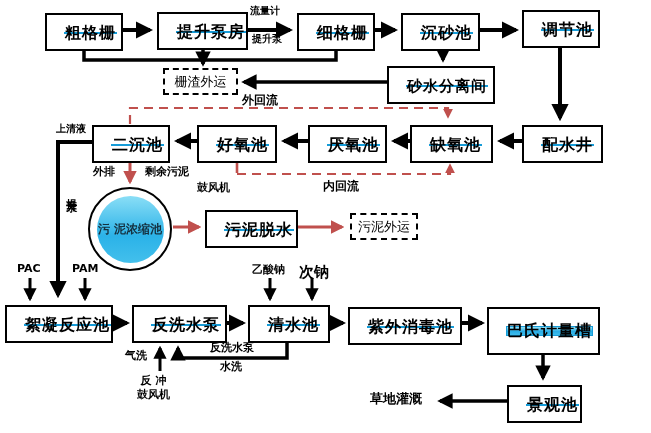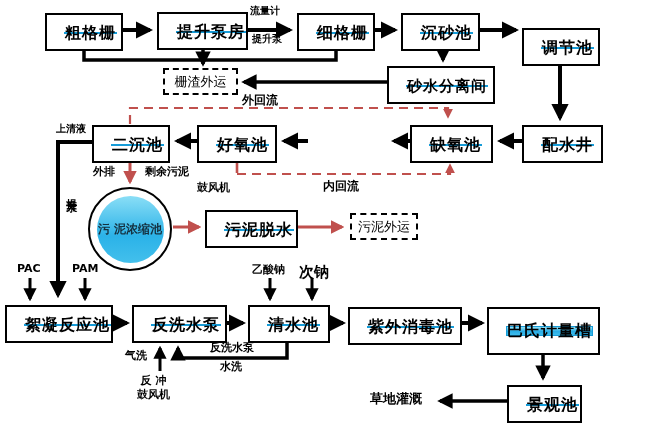--- a/index.html
+++ b/index.html
@@ -105,36 +105,39 @@
     </div>
   <div class="pbox" style="left:157px;top:12px;width:91px;height:36px">
       <span class="fill">提升泵房</span>
     </div>
   <div class="pbox" style="left:297px;top:13px;width:78px;height:34px">
       <span class="fill">细格栅</span>
     </div>
   <div class="pbox" style="left:401px;top:13px;width:79px;height:33px">
       <span class="fill">沉砂池</span>
     </div>
-  <div class="pbox" style="left:522px;top:28px;width:78px;height:38px">
+  <div class="pbox" style="left:522px;top:10px;width:78px;height:38px">
       <span class="fill">调节池</span>
     </div>
 
   <div class="dbox" style="left:163px;top:68px;width:75px;height:27px">
       <span>栅渣外运</span>
     </div>
   <div class="pbox" style="left:387px;top:66px;width:108px;height:31px">
       <span class="fill" style="font-size:15px">砂水分离间</span>
     </div>
 
   <div class="pbox" style="left:92px;top:125px;width:78px;height:33px">
       <span class="fill">二沉池</span>
     </div>
   <div class="pbox" style="left:197px;top:125px;width:80px;height:33px">
       <span class="fill">好氧池</span>
+    </div>
+  <div class="pbox" style="left:308px;top:125px;width:79px;height:33px">
+      <span class="fill">厌氧池</span>
     </div>
   <div class="pbox" style="left:410px;top:125px;width:83px;height:33px">
       <span class="fill">缺氧池</span>
     </div>
   <div class="pbox" style="left:522px;top:125px;width:81px;height:33px">
       <span class="fill">配水井</span>
     </div>
 
   <div class="circle-outer" style="left:88px;top:187px;width:84px;height:84px">
     <div class="circle-inner">

